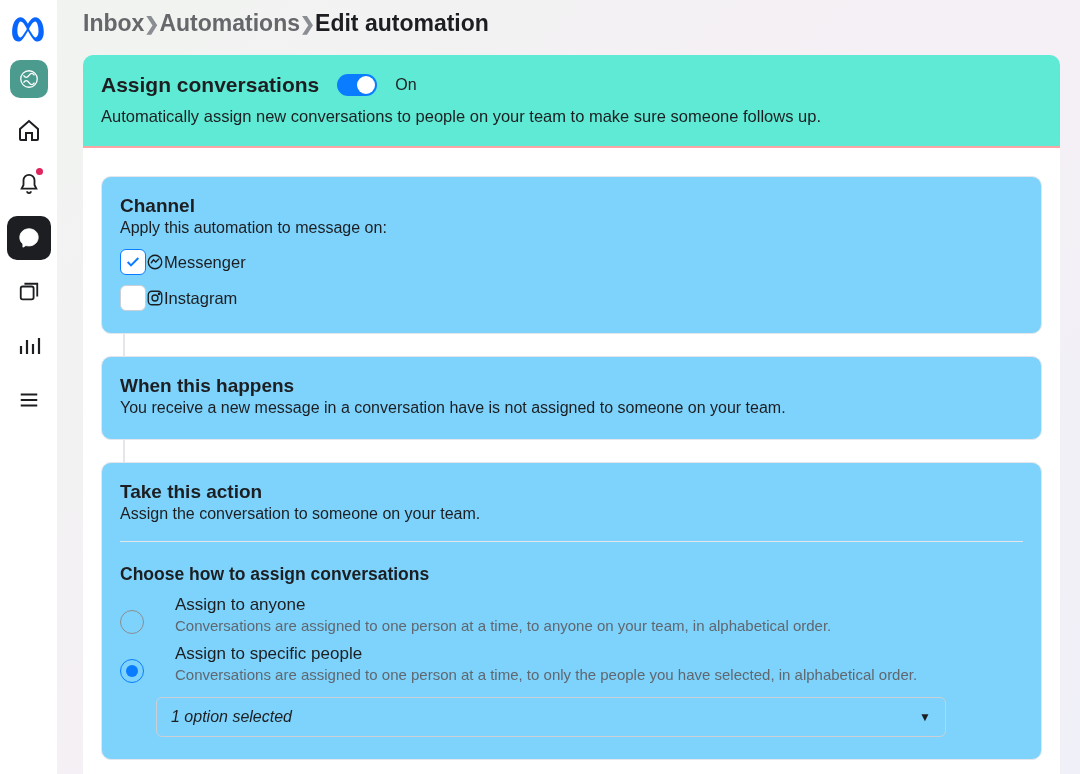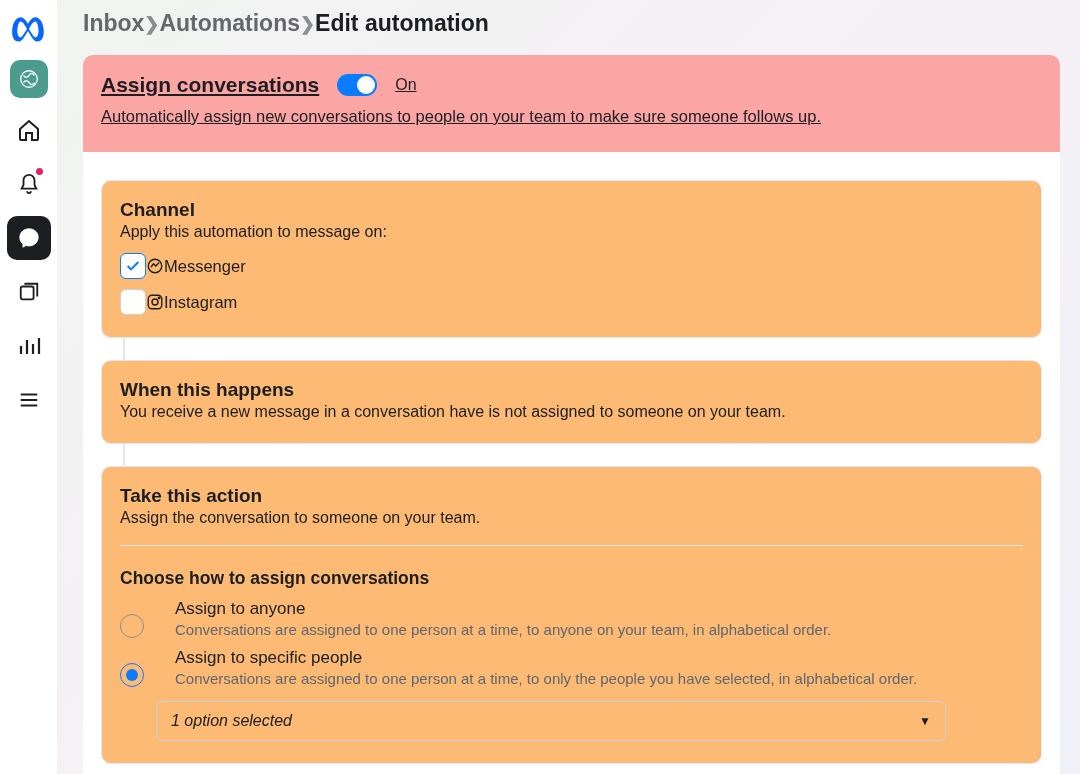--- a/index.html
+++ b/index.html
@@ -41,46 +41,45 @@
   .breadcrumb {
     display:flex; align-items:center; 
     font-size: 23px;
     font-weight:600;
     margin-bottom: 18px;
     color:#65676b;
   }
   .breadcrumb .current { color:#1c1e21; font-weight:700; }
   .chev { color:#8a8d91; font-size:18px; }
   .topcard {
-    background:#fca5a5;
+    background:#5eead4;
     border-radius:10px 10px 0 0;
     padding: 18px 20px 20px 18px;
-    border-bottom:6px solid #fca5a5;
-    text-decoration:underline;
+    border-bottom:2px solid #fca5a5;
   }
   .toprow { display:flex; align-items:center; gap:18px; }
   .toprow h1 { font-size:21px; font-weight:700; }
   .switch {
     width:40px; height:22px; border-radius:12px; background:#e4e6eb; position:relative; cursor:pointer;
   }
   .switch.on { background:#0a7cff; }
   .switch .knob { position:absolute; top:2px; right:2px; width:18px; height:18px; background:#fff; border-radius:50%; }
   .onlabel { font-size:16px; color:#1c1e21; }
   .desc { font-size:16.5px; color:#1c1e21; margin-top:10px; }
   .body-wrap {
     background:#fff;
     border-radius:0 0 10px 10px;
     padding: 28px 18px 30px 18px;
     display:flex; flex-direction:column; gap:0;
   }
   .section {
     border:1px solid #e4e6eb;
     border-radius:10px;
     padding:18px 18px 22px 18px;
-    background:#fdba74;
+    background:#7dd3fc;
   }
   .section h2 { font-size:19px; font-weight:700; margin-bottom:2px; }
   .section .sub { font-size:16px; color:#1c1e21; margin-bottom:12px; }
   .channel-opt { display:flex; align-items:center; gap:0; margin-top:10px; font-size:16.5px; }
   .checkbox {
     width:26px; height:26px; border:1.5px solid #ccd0d5; border-radius:6px;
     display:flex; align-items:center; justify-content:center; cursor:pointer;
     background:#fff;
   }
   .checkbox.checked { border-color:#0a7cff; }

